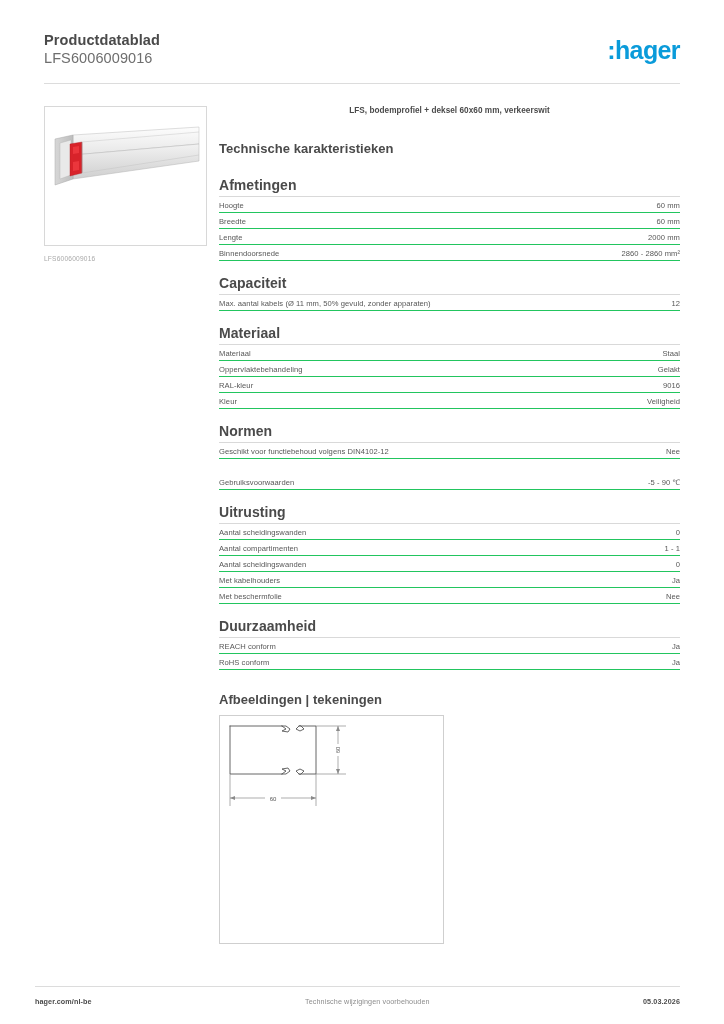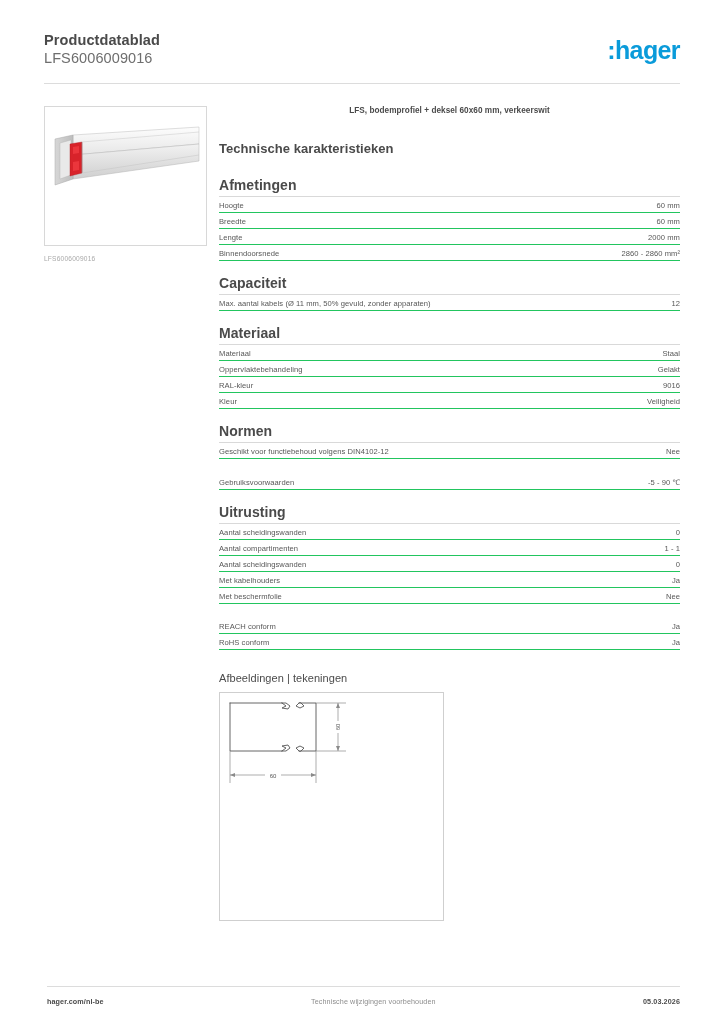--- a/index.html
+++ b/index.html
@@ -116,39 +116,39 @@
     border-bottom: 1px solid #22c55e;
     padding: 3.4px 0 2.6px 0;
     font-size: 7.6px;
     color: #575757;
   }
   .spec-label { letter-spacing: .05px; white-space: nowrap; }
   .spec-value { text-align: center; letter-spacing: .05px; white-space: nowrap; }
 
   
   .drawings-title {
-    font-size: 11px;
-    font-weight: normal;
+    font-size: 13px;
+    font-weight: bold;
     color: #4a4a4a;
     margin-top: 22px;
     margin-bottom: 8px;
     letter-spacing: .05px;
   }
   .drawing-box {
     border: 1px solid #cfcfcf;
     width: 223px;
     height: 227px;
     position: relative;
     background: #fff;
   }
 
   
   .footer {
     position: absolute;
-    left: 47px;
+    left: 35px;
     right: 44px;
     bottom: 18px;
   }
   .footer-rule { border-top: 1px solid #dcdcdc; }
   .footer-row {
     display: flex;
     justify-content: space-between;
     align-items: center;
     padding-top: 10px;
     font-size: 7.2px;
@@ -291,20 +291,21 @@
             <div class="spec-row">
               <div class="spec-label">Met kabelhouders</div>
               <div class="spec-value">Ja</div>
             </div>
             <div class="spec-row">
               <div class="spec-label">Met beschermfolie</div>
               <div class="spec-value">Nee</div>
             </div>
           </div>
           <div class="spec-group">
+            <div class="group-title">Duurzaamheid</div>
             <div class="spec-row">
               <div class="spec-label">REACH conform</div>
               <div class="spec-value">Ja</div>
             </div>
             <div class="spec-row">
               <div class="spec-label">RoHS conform</div>
               <div class="spec-value">Ja</div>
             </div>
           </div>
         </div>

